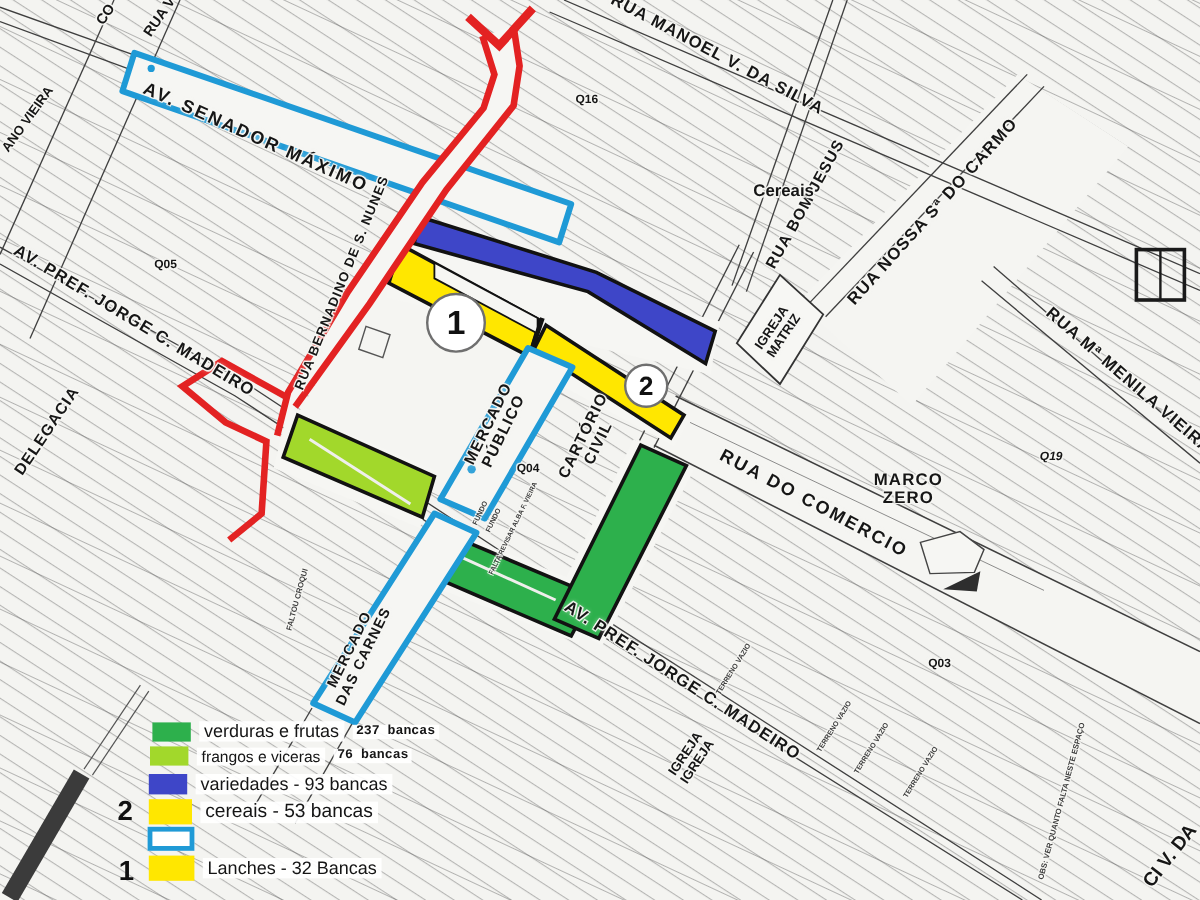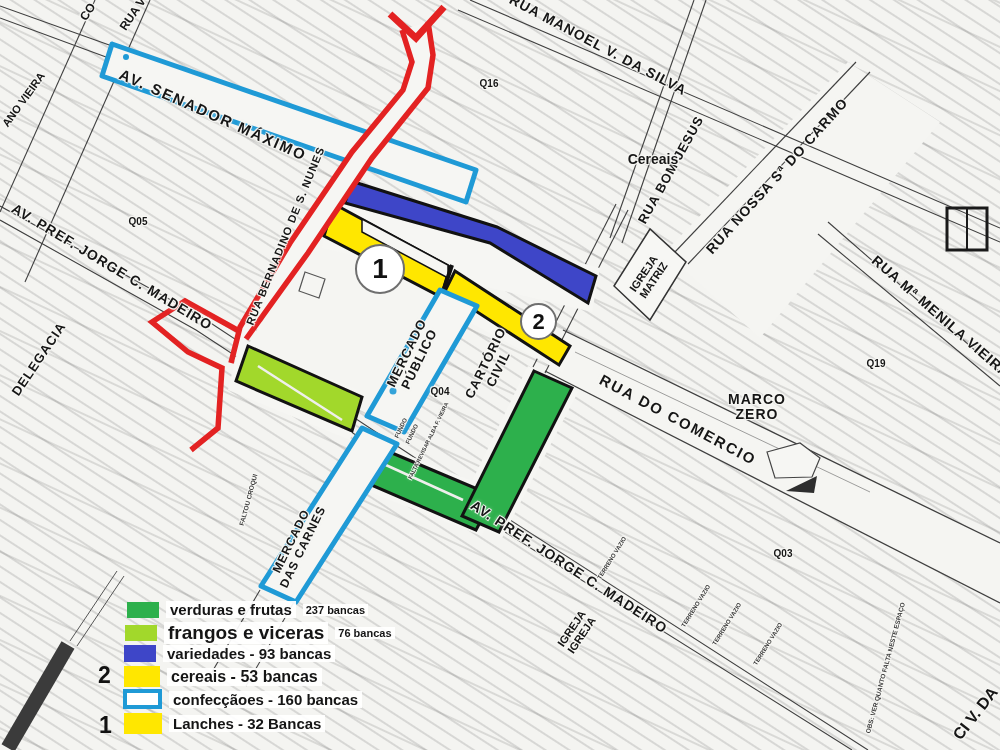--- a/index.html
+++ b/index.html
@@ -19,22 +19,22 @@
     line-height:1.06;text-align:center;
   }
   .tiny{font-weight:bold;color:#3c3c3c;}
   .circle-marker{
     position:absolute;background:#fff;border:2px solid #6f6f6f;border-radius:50%;
     display:flex;align-items:center;justify-content:center;
     font-weight:bold;color:#111;
   }
   .lrow{position:absolute;display:flex;align-items:center;gap:7px;}
   .swatch{display:inline-block;flex:none;}
-  .ltext{background:rgba(255,255,255,.93);padding:0 4px;font-weight:bold;color:#151515;white-space:nowrap;}
-  .lcount{background:rgba(255,255,255,.93);padding:0 3px;font-weight:bold;color:#151515;white-space:nowrap;}
+  .ltext{background:rgba(255,255,255,.93);padding:0 4px;font-weight:normal;color:#151515;white-space:nowrap;}
+  .lcount{background:rgba(255,255,255,.93);padding:0 3px;font-weight:bold;color:#151515;white-space:nowrap;font-family:Liberation Mono, monospace;}
   .lmark{position:absolute;font-weight:bold;color:#111;}
 </style>
 </head>
 <body>
 
 <div id="stage">
 
   <svg width="1000" height="750" viewBox="0 0 1000 750">
     <defs>
       <pattern id="steep" width="13" height="13" patternUnits="userSpaceOnUse" patternTransform="rotate(-57)">
@@ -172,21 +172,21 @@
   </div>
   <div class="lbl" style="left:757px;top:407px;font-size:14px;letter-spacing:1px;">
     <div>MARCO</div>
     <div>ZERO</div>
   </div>
   <div class="lbl" style="left:653px;top:159px;font-size:14px;">Cereais</div>
 
   <div class="lbl" style="left:138px;top:222px;font-size:10px;">Q05</div>
   <div class="lbl" style="left:489px;top:84px;font-size:10px;">Q16</div>
   <div class="lbl" style="left:440px;top:392px;font-size:10px;">Q04</div>
-  <div class="lbl" style="left:876px;top:364px;font-size:10px;">Q19</div>
+  <div class="lbl" style="left:876px;top:382px;font-size:10px;font-style:italic;">Q19</div>
   <div class="lbl" style="left:783px;top:554px;font-size:10px;">Q03</div>
 
   <div class="lbl tiny" style="left:612px;top:558px;font-size:6px;--r:-58deg">TERRENO VAZIO</div>
   <div class="lbl tiny" style="left:696px;top:606px;font-size:6px;--r:-58deg">TERRENO VAZIO</div>
   <div class="lbl tiny" style="left:727px;top:624px;font-size:6px;--r:-58deg">TERRENO VAZIO</div>
   <div class="lbl tiny" style="left:768px;top:644px;font-size:6px;--r:-58deg">TERRENO VAZIO</div>
   <div class="lbl tiny" style="left:886px;top:668px;font-size:6.5px;--r:-75deg">OBS: VER QUANTO FALTA NESTE ESPAÇO</div>
   <div class="lbl tiny" style="left:249px;top:500px;font-size:6.5px;--r:-75deg">FALTOU CROQUI</div>
   <div class="lbl tiny" style="left:401px;top:428px;font-size:6px;--r:-64deg">FUNDO</div>
   <div class="lbl tiny" style="left:412px;top:434px;font-size:6px;--r:-64deg">FUNDO</div>
@@ -196,35 +196,34 @@
   <div class="circle-marker" style="left:520px;top:303px;width:33px;height:33px;font-size:22px;">2</div>
 
   <div>
     <div class="lrow" style="left:127px;top:601px;">
       <span class="swatch" style="width: 32px; height: 16px; background: rgb(45, 176, 76);"></span>
       <span class="ltext" style="font-size:15px;">verduras e frutas</span>
       <span class="lcount" style="font-size:11px;">237 bancas</span>
     </div>
     <div class="lrow" style="left:125px;top:622px;">
       <span class="swatch" style="width: 32px; height: 16px; background: rgb(162, 216, 43);"></span>
-      <span class="ltext" style="font-size:19px;">frangos e viceras</span>
+      <span class="ltext" style="font-size:13px;">frangos e viceras</span>
       <span class="lcount" style="font-size:11px;">76 bancas</span>
     </div>
     <div class="lrow" style="left:124px;top:645px;">
       <span class="swatch" style="width: 32px; height: 17px; background: rgb(62, 70, 200);"></span>
       <span class="ltext" style="font-size:15px;">variedades -  93 bancas</span>
     </div>
     <div class="lmark" style="left:98px;top:662px;font-size:23px;">2</div>
     <div class="lrow" style="left:124px;top:666px;">
       <span class="swatch" style="width: 36px; height: 21px; background: rgb(255, 231, 0);"></span>
       <span class="ltext" style="font-size:16px;">cereais - 53 bancas</span>
     </div>
     <div class="lrow" style="left:123px;top:689px;">
       <span class="swatch" style="width: 31px; height: 12px; background: rgb(255, 255, 255); border: 4px solid rgb(31, 154, 214);"></span>
-      <span class="ltext" style="font-size:15px;">confecçãoes - 160 bancas</span>
     </div>
     <div class="lmark" style="left:99px;top:712px;font-size:23px;">1</div>
     <div class="lrow" style="left:124px;top:713px;">
       <span class="swatch" style="width: 38px; height: 21px; background: rgb(255, 231, 0);"></span>
       <span class="ltext" style="font-size:15px;">Lanches  - 32 Bancas</span>
     </div>
   </div>
 
 </div>
 

